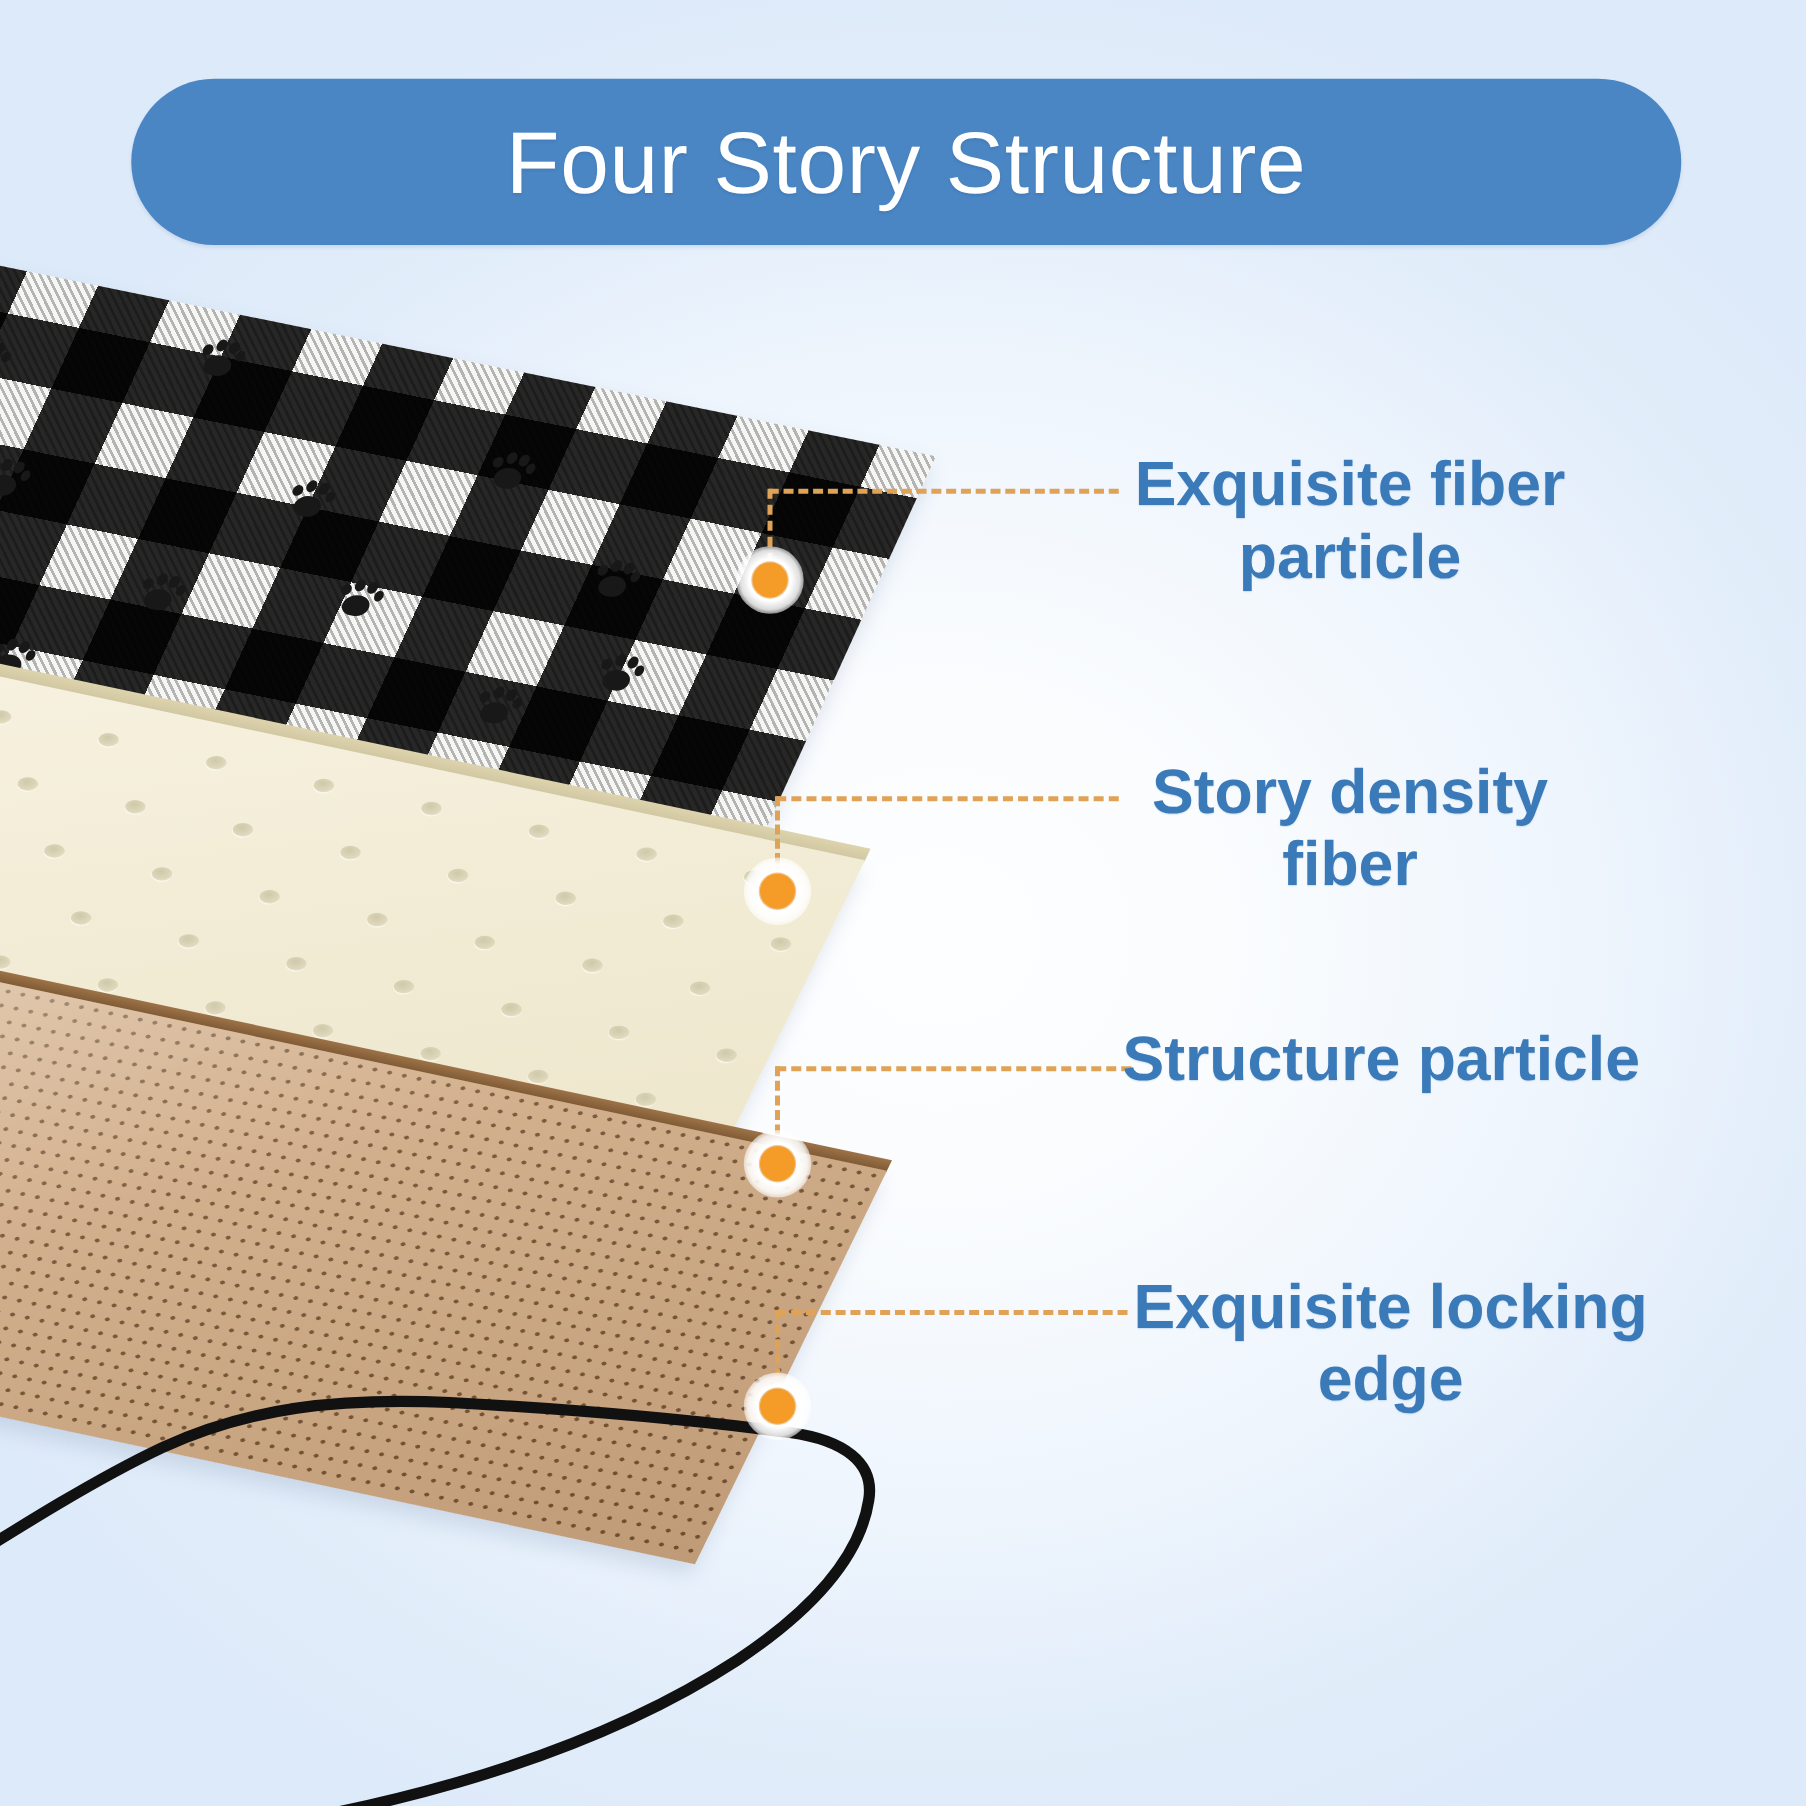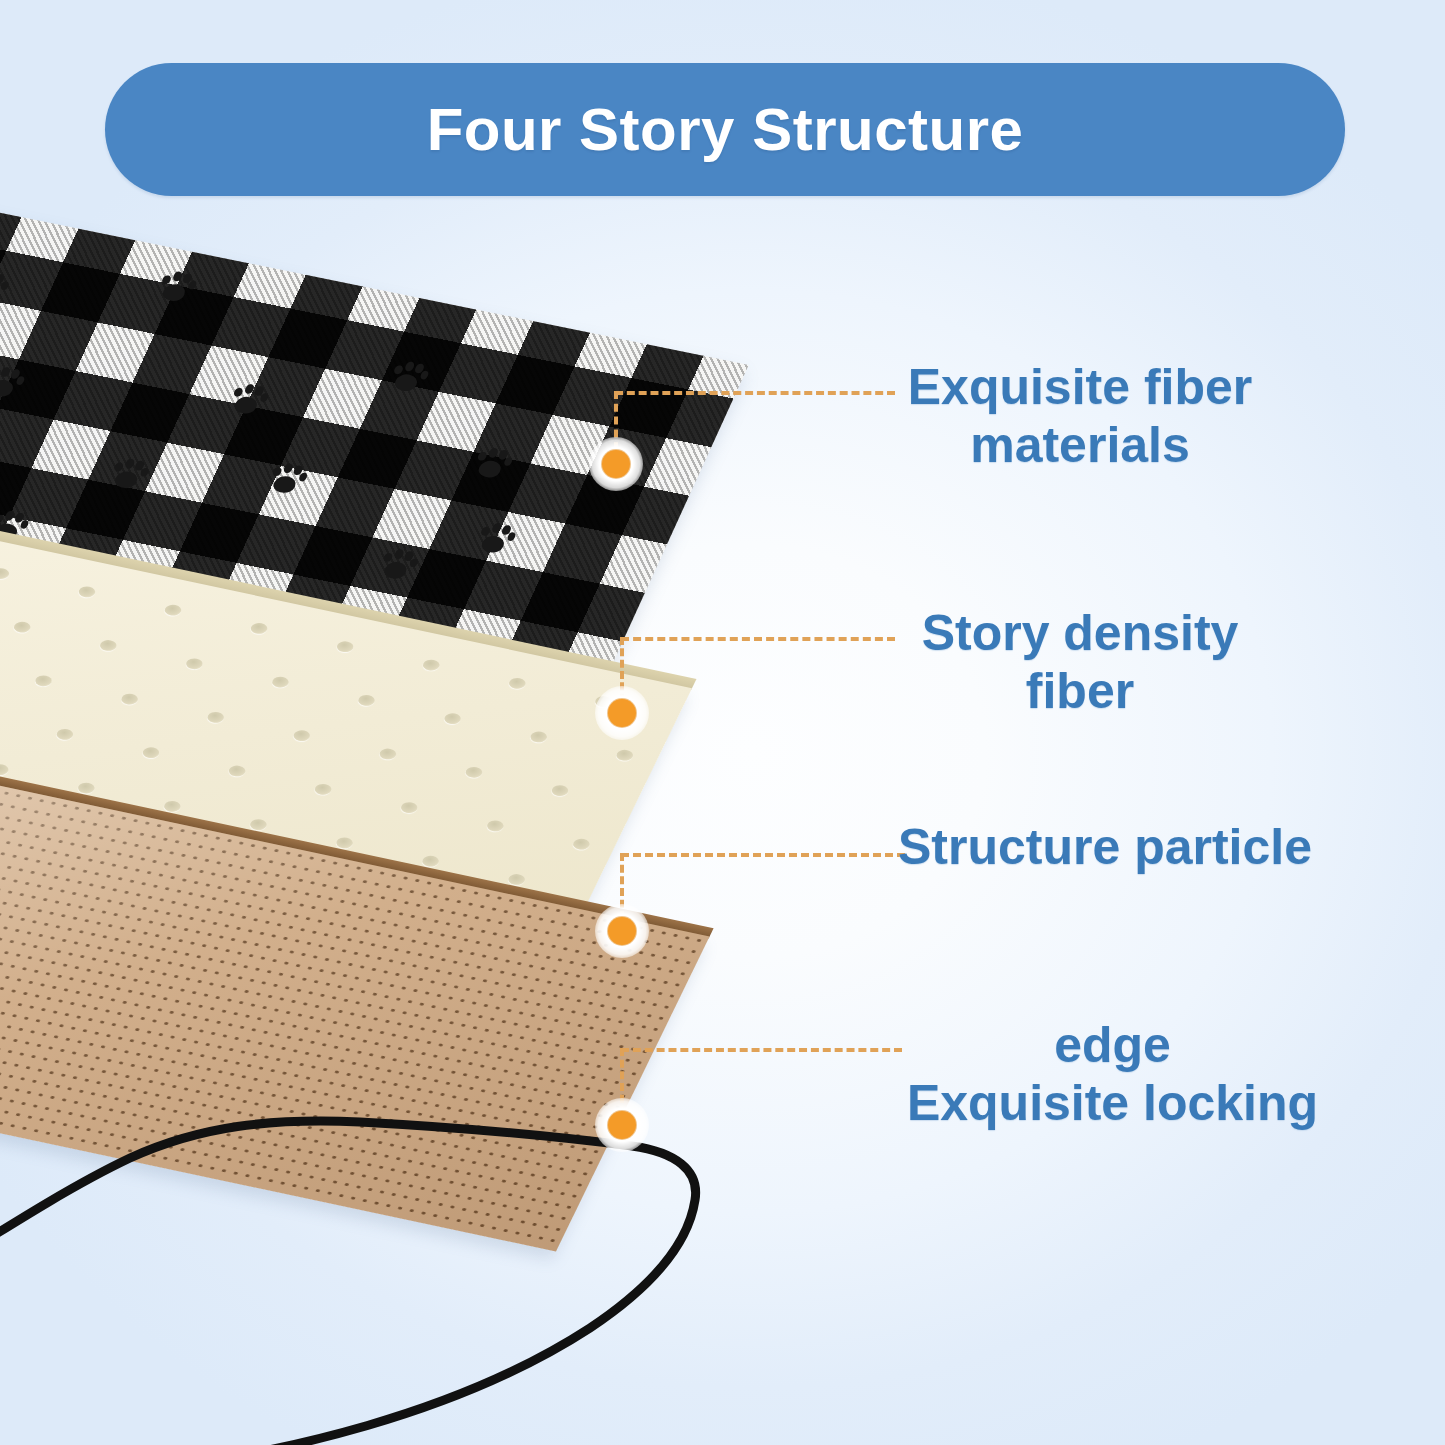--- a/index.html
+++ b/index.html
@@ -17,21 +17,21 @@
   }
 
   
   #title-banner{
     position:absolute;left:105px;top:63px;width:1240px;height:133px;
     background:#4a86c4;border-radius:70px;
     display:flex;align-items:center;justify-content:center;
     box-shadow:0 2px 3px rgba(90,130,175,.18);
   }
   #title-text{
-    color:#ffffff;font-weight:bold;font-size:60px;letter-spacing:.5px;
+    color:#ffffff;font-weight:normal;font-size:70px;letter-spacing:.5px;
     line-height:1;white-space:nowrap;
     text-shadow:0 2px 2px rgba(40,80,130,.18);
   }
 
   
   .label{
     position:absolute;color:#3a7ab8;font-weight:bold;
     font-size:50px;line-height:1.16;text-align:center;
     text-shadow:0 1px 1px rgba(180,205,230,.6);
   }
@@ -352,34 +352,34 @@
   </div>
 
   <div class="connector">
     <div class="conn-h" style="left:621px;top:1048px;width:281px;"></div>
     <div class="conn-v" style="left:620px;top:1048px;height:78px;"></div>
     <div class="dot" style="left:595px;top:1098px;"></div>
   </div>
 
   <div class="label" id="label-0">
     <div>Exquisite fiber</div>
-    <div>materials</div>
+    <div>particle</div>
   </div>
 
   <div class="label" id="label-1">
     <div>Story density</div>
     <div>fiber</div>
   </div>
 
   <div class="label" id="label-2">
     <div>Structure particle</div>
   </div>
 
   <div class="label" id="label-3">
+    <div>Exquisite locking</div>
     <div>edge</div>
-    <div>Exquisite locking</div>
   </div>
 
   <div id="title-banner">
     <div id="title-text">Four Story Structure</div>
   </div>
 
 </div>
 
 </body></html>

